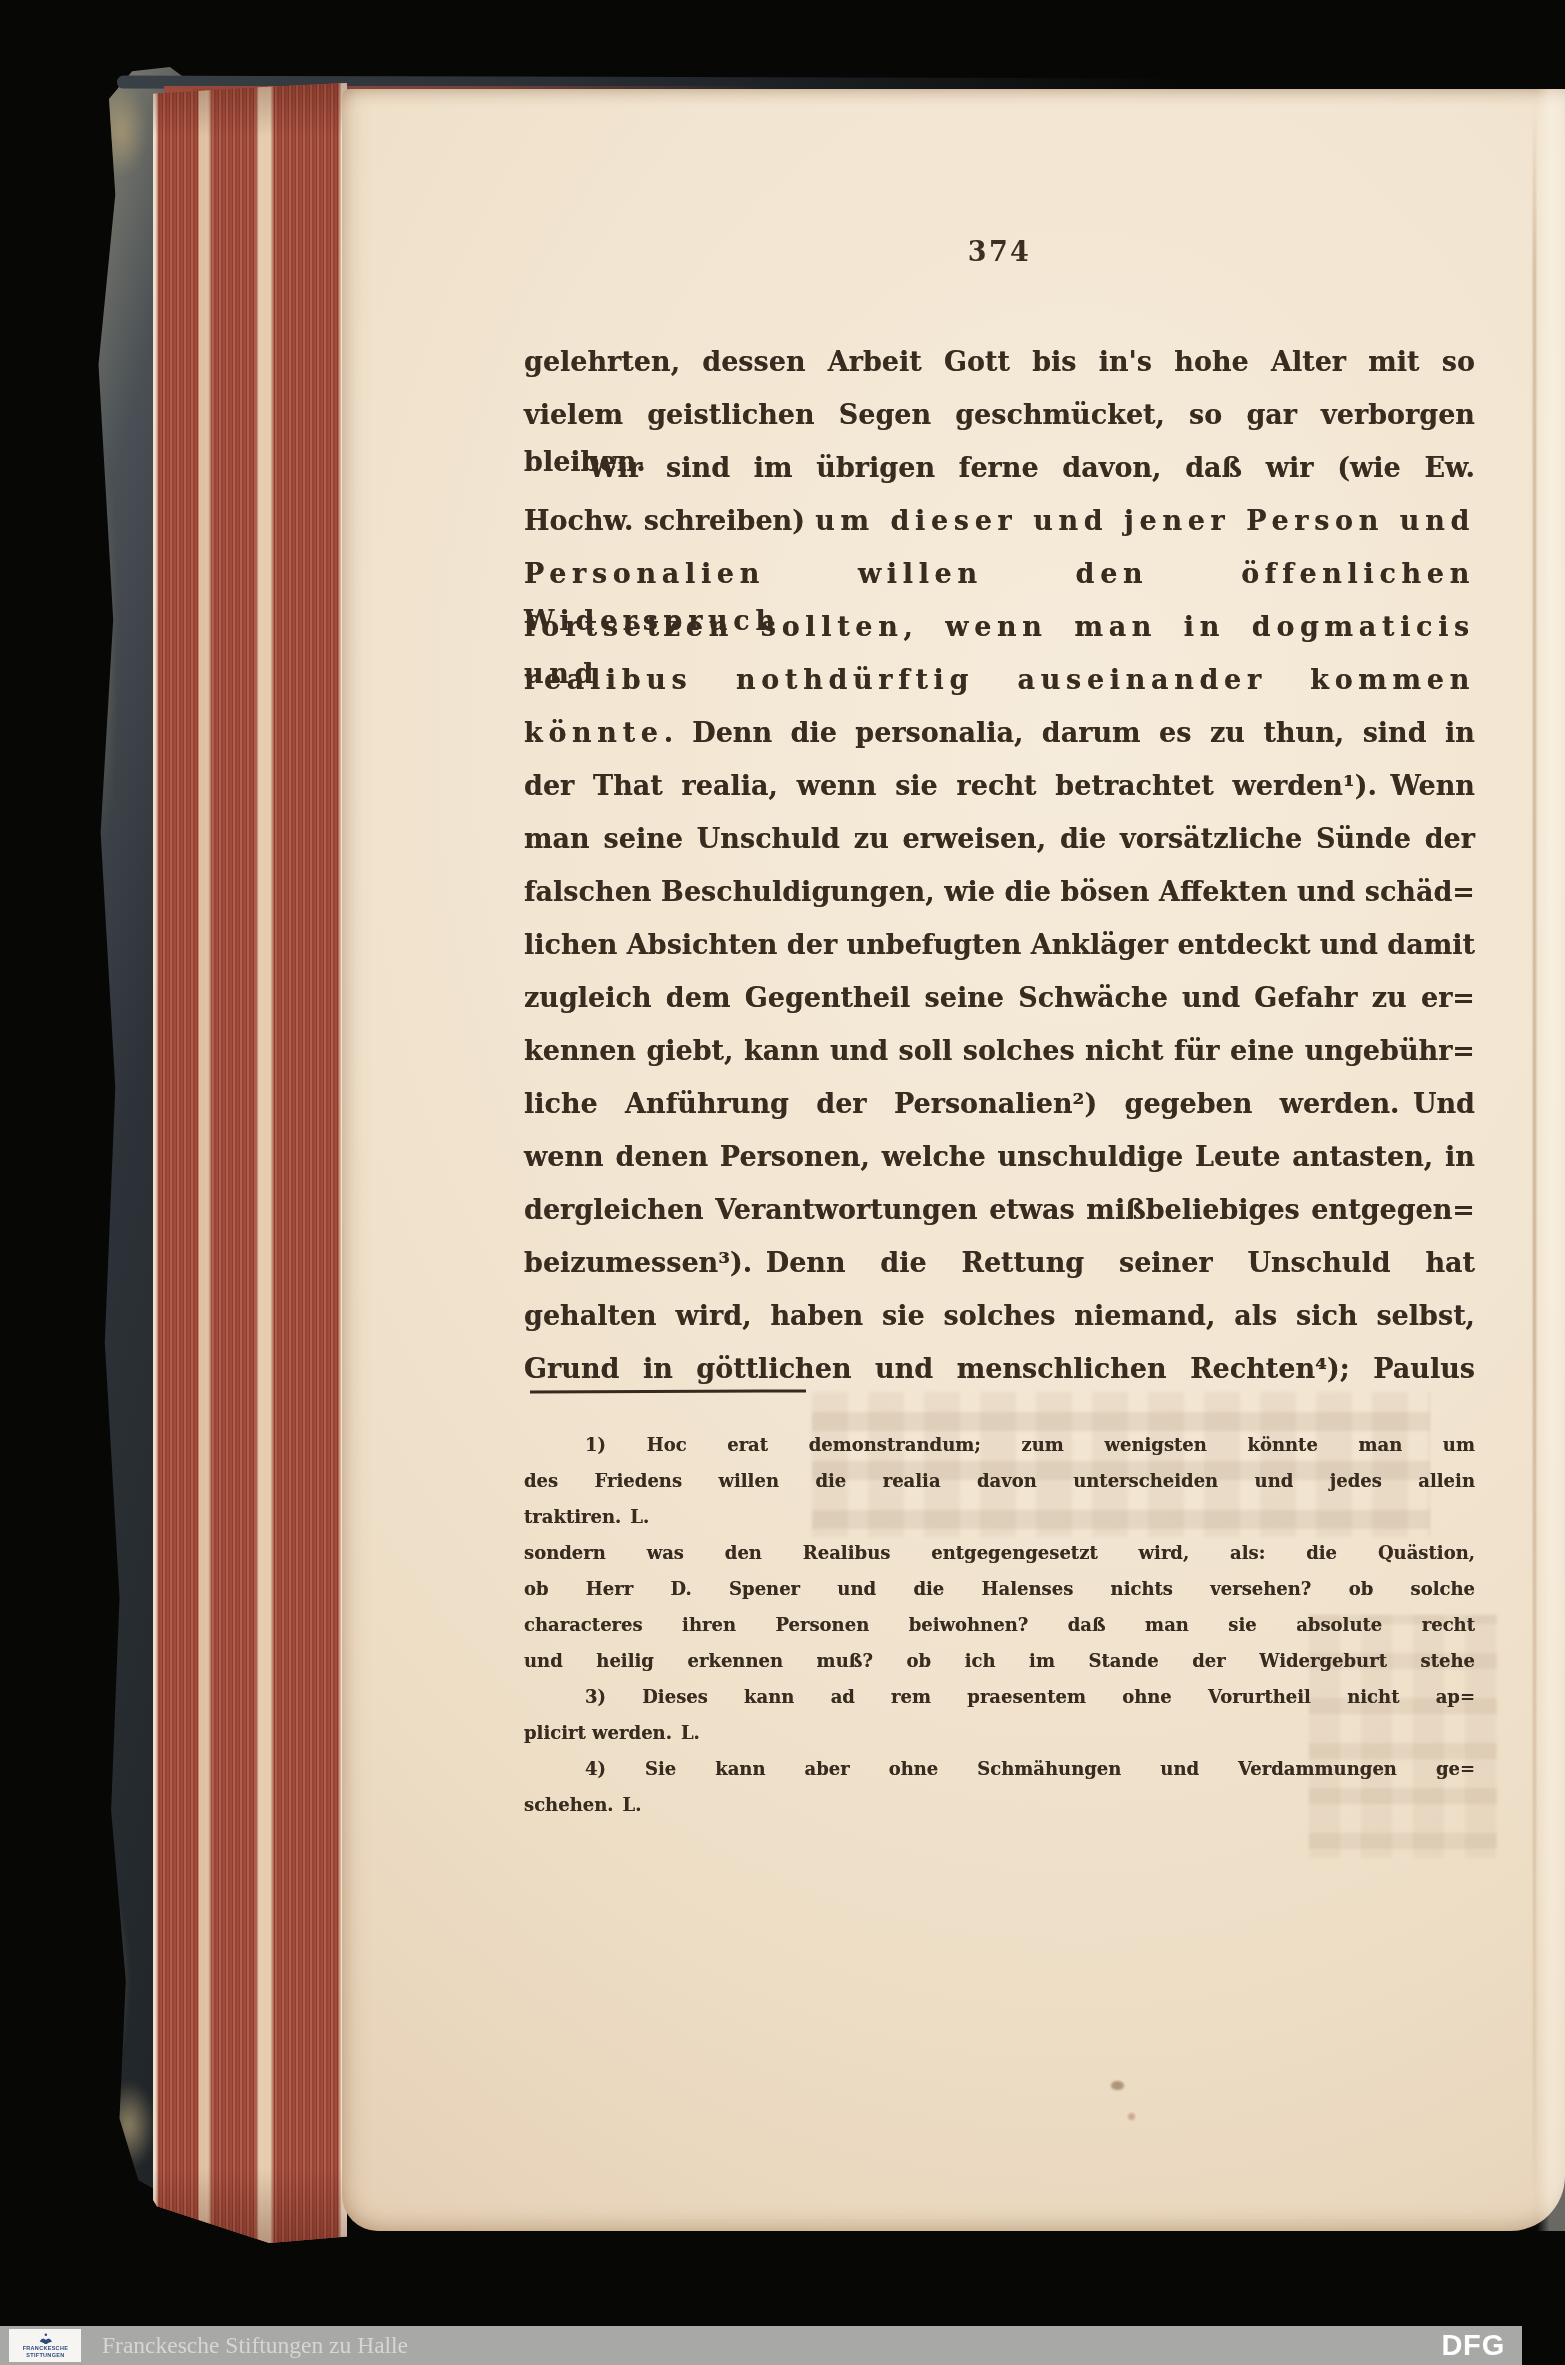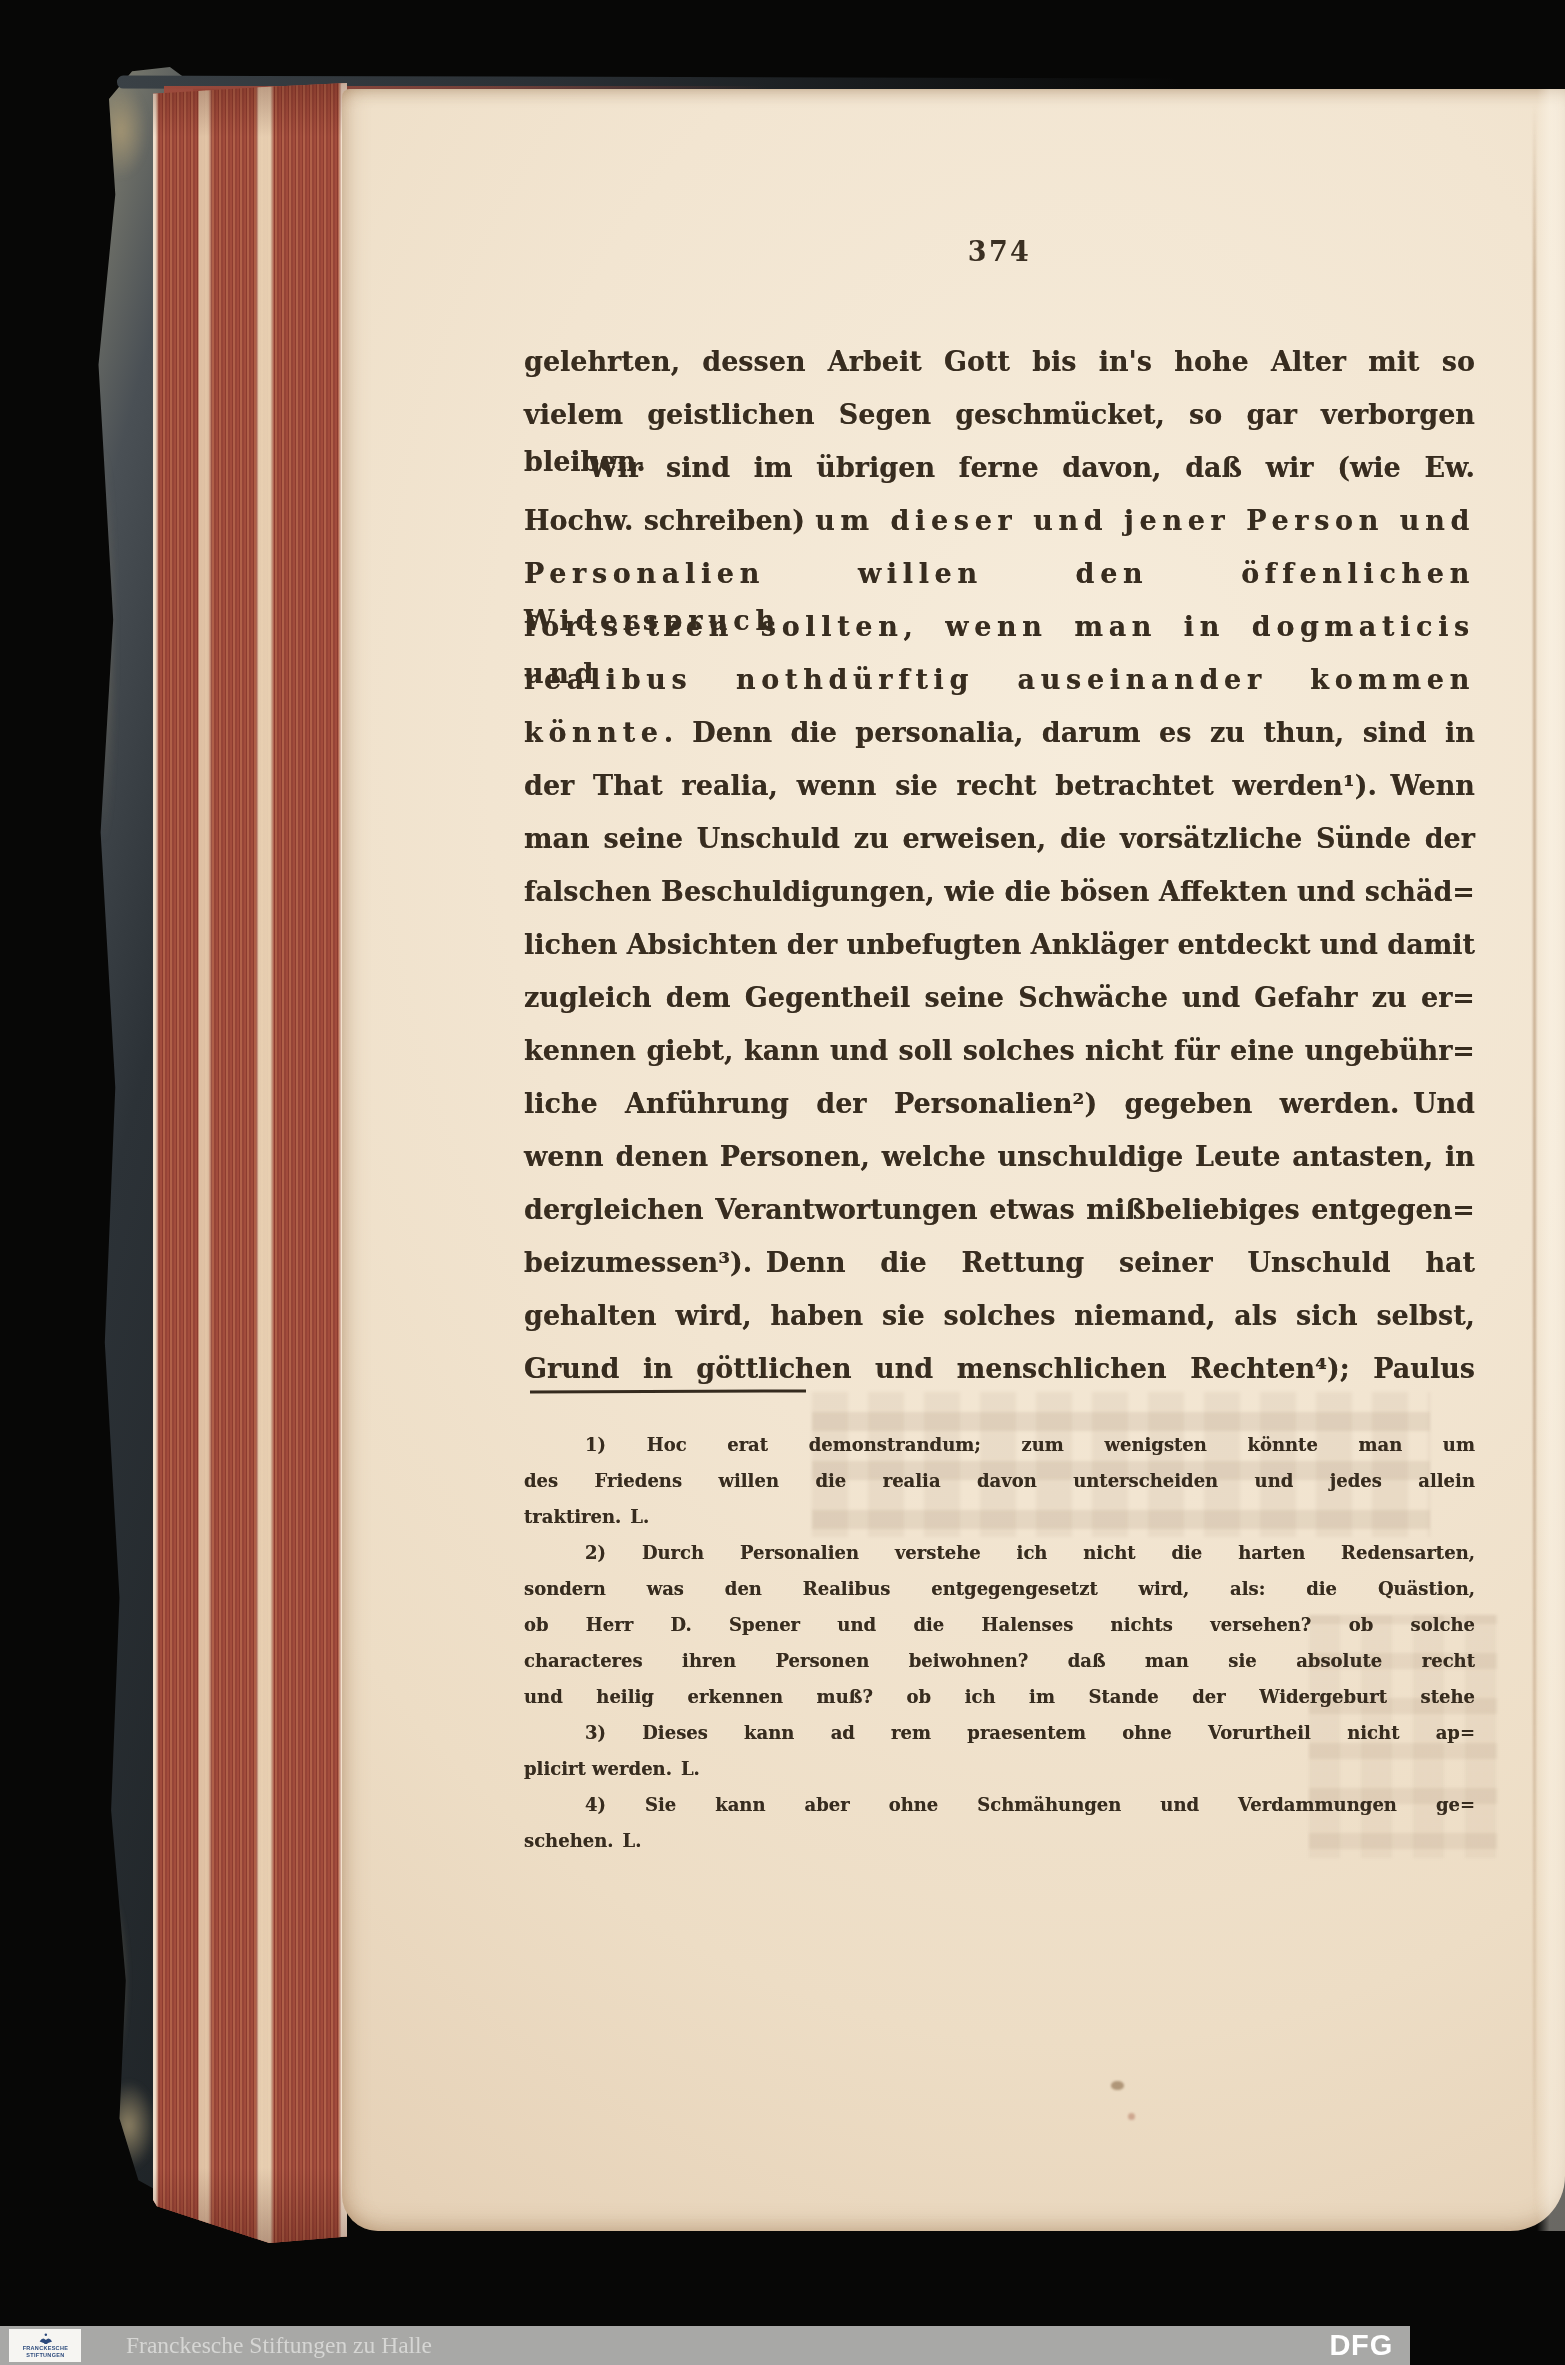--- a/index.html
+++ b/index.html
@@ -98,22 +98,22 @@
   .main .line.indent{padding-left:64px;}
   .fns  .line.indent{padding-left:61px;}
   .sp{letter-spacing:.21em;}
   .rule{
     position:absolute;left:188px;top:1301px;width:276px;height:3.1px;
     background:#342a1e;transform:rotate(-.25deg);
   }
 
   
   .footer{
-    position:absolute;left:0;top:2326px;width:1386px;height:39px;
-    background:#a8a8a6;display:flex;align-items:center;padding-left:24px;
+    position:absolute;left:0;top:2326px;width:1522px;height:39px;
+    background:#a8a8a6;display:flex;align-items:center;
   }
   .logo-box{
     position:absolute;left:9.4px;top:3.1px;width:72px;height:33px;background:#f6f5f2;
     display:flex;flex-direction:column;align-items:center;justify-content:center;gap:0.8px;
   }
   .logo-caption{font-family:"Liberation Sans",sans-serif;font-size:5.5px;line-height:6.3px;font-weight:700;color:#2c4a7c;letter-spacing:0.3px;text-align:center;}
   .inst-name{margin-left:102px;font-size:23.5px;color:#d6d6d4;font-family:"Liberation Serif",serif;}
   .dfg{margin-left:auto;margin-right:17px;font-family:"Liberation Sans",sans-serif;font-size:29px;font-weight:700;color:#ffffff;letter-spacing:0.8px;text-align:center;}
 </style>
 </head>
@@ -212,23 +212,20 @@
     <div class="textblock fns">
 
     <div class="line indent">
           <span class="pre">1) Hoc erat demonstrandum; zum wenigsten könnte man um</span><span class="sp"></span><span class="post"></span>
         </div>
         <div class="line">
           <span class="pre">des Friedens willen die realia davon unterscheiden und jedes allein</span><span class="sp"></span><span class="post"></span>
         </div>
         <div class="line end">
           <span class="pre">traktiren. L.</span><span class="sp"></span><span class="post"></span>
-        </div>
-        <div class="line indent">
-          <span class="pre">2) Durch Personalien verstehe ich nicht die harten Redensarten,</span><span class="sp"></span><span class="post"></span>
         </div>
         <div class="line">
           <span class="pre">sondern was den Realibus entgegengesetzt wird, als: die Quästion,</span><span class="sp"></span><span class="post"></span>
         </div>
         <div class="line">
           <span class="pre">ob Herr D. Spener und die Halenses nichts versehen? ob solche</span><span class="sp"></span><span class="post"></span>
         </div>
         <div class="line">
           <span class="pre">characteres ihren Personen beiwohnen? daß man sie absolute recht</span><span class="sp"></span><span class="post"></span>
         </div>

